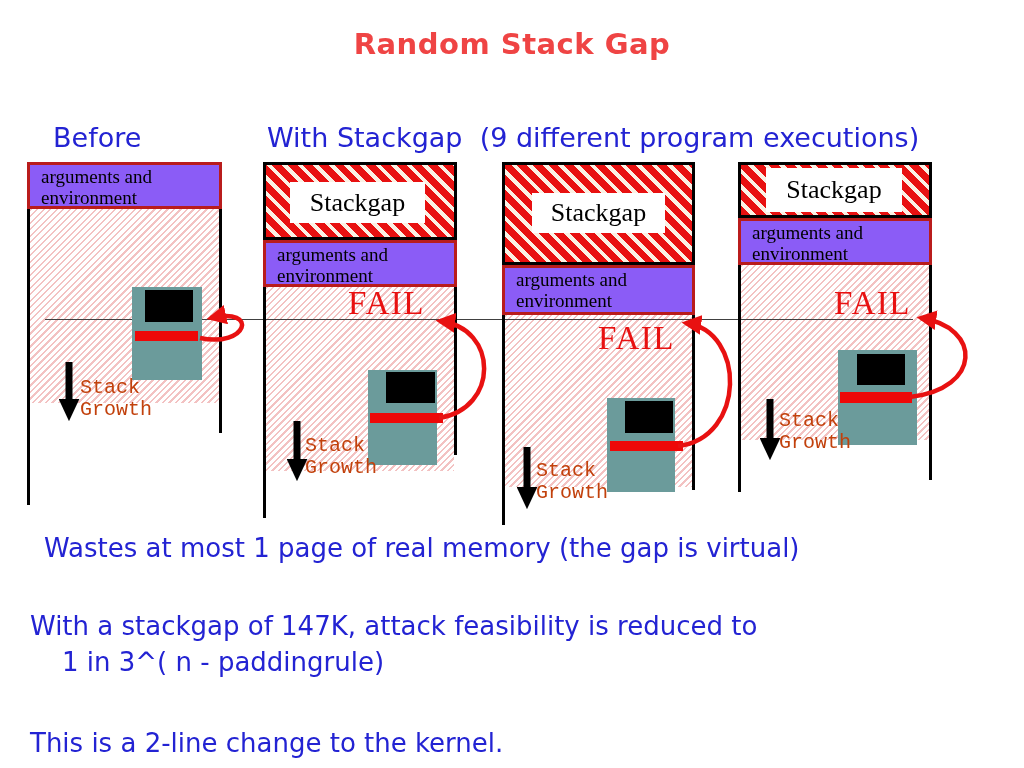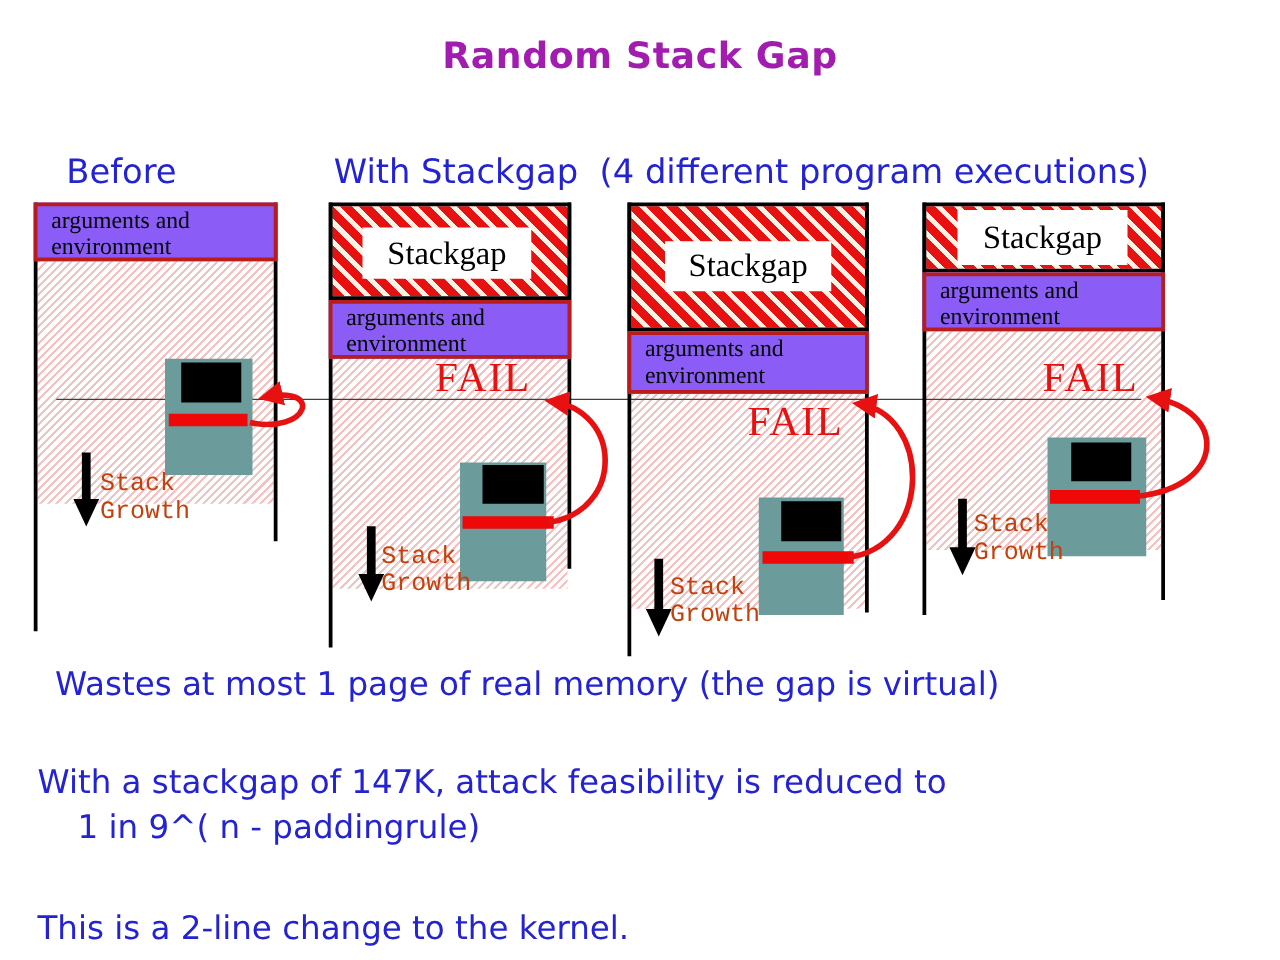--- a/index.html
+++ b/index.html
@@ -2,21 +2,21 @@
 <html><head>
 <meta charset="utf-8">
 <style>
   html,body{margin:0;padding:0;}
   body{
     width:1024px;height:768px;background:#ffffff;position:relative;overflow:hidden;
     font-family:"DejaVu Sans", sans-serif;
   }
   .slide-title{
     position:absolute;top:27px;left:0;width:1024px;text-align:center;
-    font-size:29px;font-weight:bold;color:#a21caf;letter-spacing:0.5px;
+    font-size:29px;font-weight:bold;color:#ef4444;letter-spacing:0.5px;
   }
   .hdr{position:absolute;color:#2323d3;font-size:27px;white-space:pre;z-index:4;}
   .vb{position:absolute;width:3px;background:#000;z-index:2;}
   .argsbox{
     position:absolute;background:#8b5cf6;border:3px solid #b91c1c;box-sizing:border-box;
     font-family:"Liberation Serif","DejaVu Serif",serif;font-size:19px;line-height:21px;
     padding:1px 0 0 11px;color:#000;z-index:2;
   }
   .gapbox{
     position:absolute;border:3px solid #000;box-sizing:border-box;z-index:2;
@@ -44,21 +44,21 @@
   .screen{position:absolute;background:#000;z-index:3;}
   .redbar{position:absolute;background:#ee0808;z-index:3;}
   .note{position:absolute;color:#2323d3;font-size:26px;z-index:4;}
   svg.overlay{position:absolute;left:0;top:0;z-index:6;pointer-events:none;}
 </style>
 </head>
 <body>
 
 <div class="slide-title">Random Stack Gap</div>
 <div class="hdr" style="left:53px;top:122px;">Before</div>
-<div class="hdr" style="left:267px;top:122px;">With Stackgap  (4 different program executions)</div>
+<div class="hdr" style="left:267px;top:122px;">With Stackgap  (9 different program executions)</div>
 
 <div class="hline"></div>
 
 <div>
   <div class="vb" style="left:27px;top:162px;height:343px;"></div>
   <div class="vb" style="left:219px;top:162px;height:271px;"></div>
   <div class="argsbox" style="left:27px;top:162px;width:195px;height:47px;">
     <div>arguments and</div>
     <div>environment</div>
   </div>
@@ -130,21 +130,21 @@
   <div class="screen" style="left:857px;top:354px;width:48px;height:31px;"></div>
   <div class="redbar" style="left:840px;top:392px;width:72px;height:11px;"></div>
   <div class="sg" style="left:779px;top:410px;">
     <div>Stack</div>
     <div>Growth</div>
   </div>
 </div>
 
 <div class="note" style="left:44px;top:533px;">Wastes at most 1 page of real memory (the gap is virtual)</div>
 <div class="note" style="left:30px;top:611px;">With a stackgap of 147K, attack feasibility is reduced to</div>
-<div class="note" style="left:62px;top:647px;">1 in 9^( n - paddingrule)</div>
+<div class="note" style="left:62px;top:647px;">1 in 3^( n - paddingrule)</div>
 <div class="note" style="left:30px;top:728px;">This is a 2-line change to the kernel.</div>
 
 <svg class="overlay" width="1024" height="768" viewBox="0 0 1024 768">
   <defs>
     <marker id="redhead" markerWidth="4.4" markerHeight="4.4" refX="3.4" refY="2.2" orient="auto" markerUnits="strokeWidth">
       <path d="M0,0 L4.4,2.2 L0,4.4 Z" fill="#e81111"></path>
     </marker>
     <marker id="blackhead" markerWidth="3.2" markerHeight="3" refX="1.6" refY="1.5" orient="auto" markerUnits="strokeWidth">
       <path d="M0,0 L3.2,1.5 L0,3 Z" fill="#000000"></path>
     </marker>

